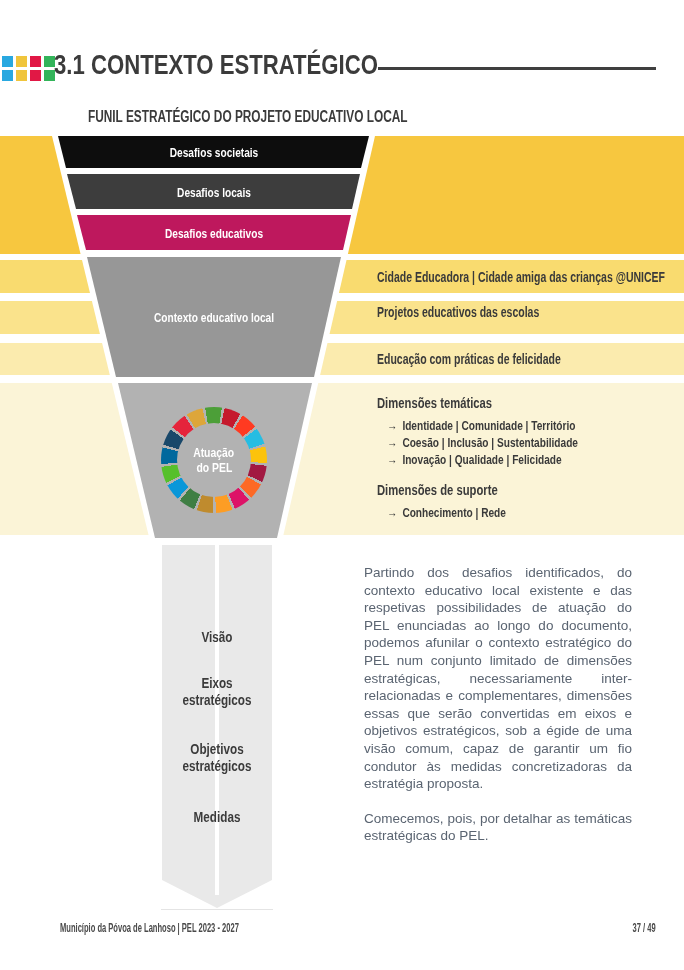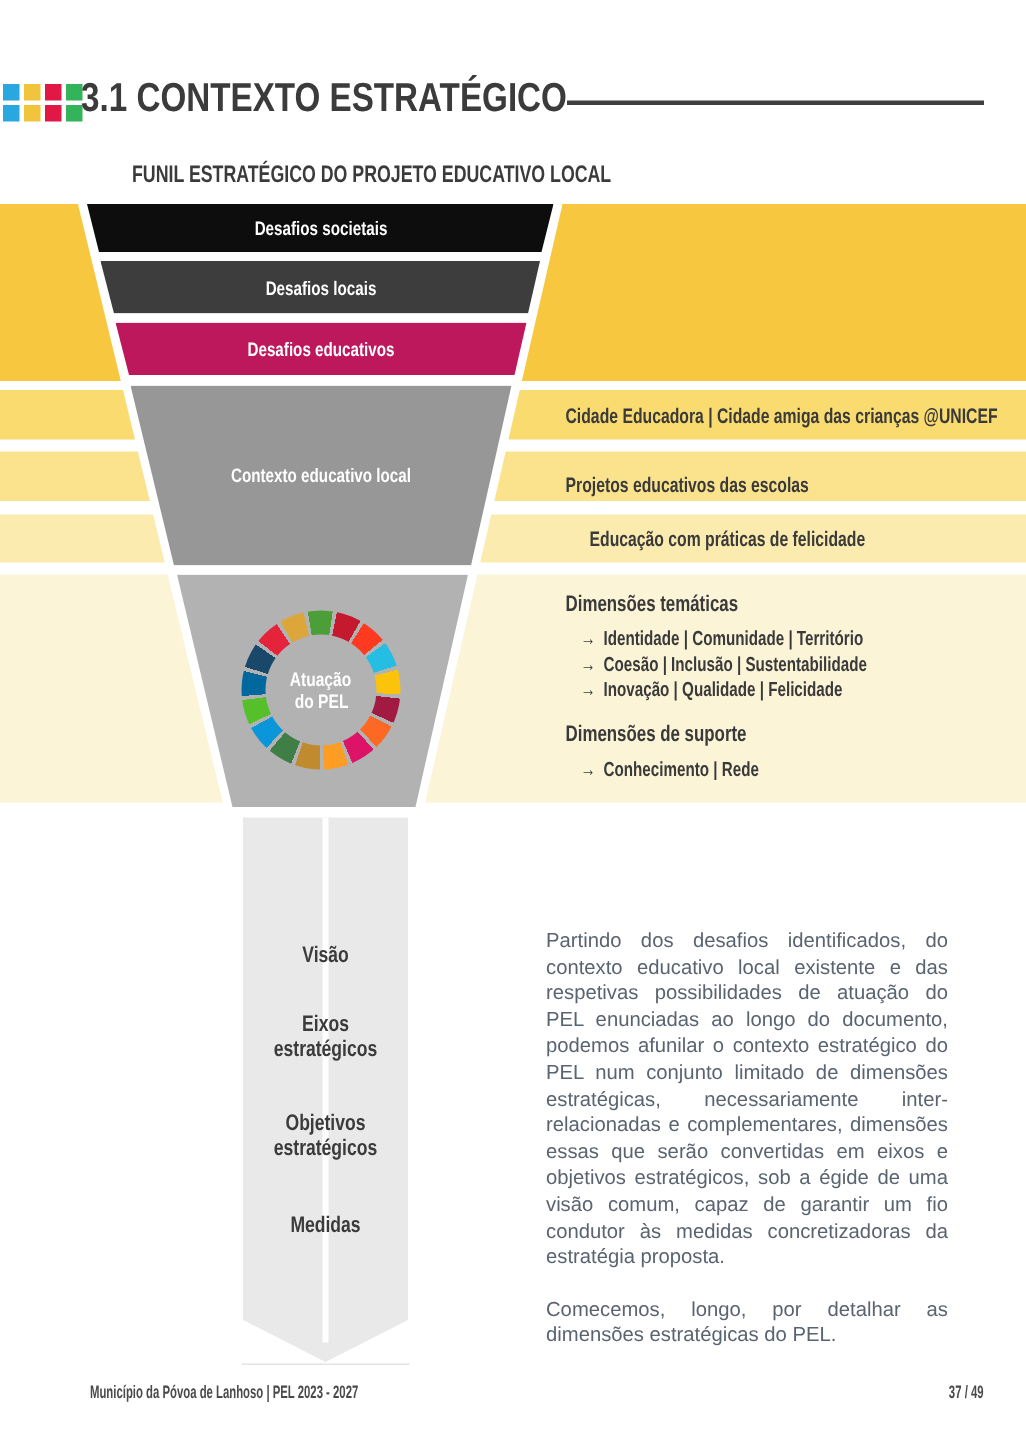--- a/index.html
+++ b/index.html
@@ -36,41 +36,41 @@
   .wheel{left:161px;top:407px;width:106px;height:106px;border-radius:50%;z-index:4;}
   .wheel-center{position:absolute;left:16px;top:16px;width:74px;height:74px;border-radius:50%;
     display:flex;flex-direction:column;align-items:center;justify-content:center;
     color:#fff;font-size:13px;font-weight:700;line-height:15px;}
   .wheel-center span{transform:scaleX(0.8);white-space:nowrap;}
   
   .annot{z-index:5;color:#3A3A3A;font-weight:700;}
   .question{left:378px;top:179px;font-size:14px;line-height:20px;}
   .band-label{left:377px;display:flex;align-items:center;font-size:14px;}
   .bl-1{top:260px;height:33px;}
-  .bl-2{top:306px;height:33px;}
-  .bl-3{top:343px;height:32px;margin-left:16px;}
+  .bl-2{top:295px;height:33px;}
+  .bl-3{top:343px;height:32px;}
   .dims{left:377px;top:394px;}
   .dims-h{font-size:15px;margin-bottom:6px;}
   .dim-item{display:flex;gap:7px;font-size:13.5px;line-height:17px;margin-left:10px;
             transform:scaleX(0.75);transform-origin:0 50%;white-space:nowrap;}
   .dims-h2{margin-top:13px;}
   
   .arrow-body{left:162px;top:545px;width:110px;height:335px;z-index:1;}
   .arrow-tip{left:162px;top:880px;width:110px;height:28px;z-index:1;
              clip-path:polygon(0 0,110px 0,55px 28px);}
   .arrow-line{left:215px;top:545px;width:4px;height:350px;background:#ffffff;z-index:2;}
   .tip-line{left:161px;top:909px;width:112px;height:1px;background:#E4E4E4;z-index:1;}
   .arrow-label{left:152px;width:130px;text-align:center;z-index:3;font-size:15px;line-height:17px;
                transform:scaleX(0.78);transform-origin:50% 0;color:#3B3B3B;font-weight:700;}
   .al-1{top:628px;}
   .al-2{top:674px;}
   .al-3{top:740px;}
   .al-4{top:808px;}
   
-  .body-copy{left:364px;top:618px;width:268px;font-size:13.5px;line-height:17.6px;
+  .body-copy{left:364px;top:564px;width:268px;font-size:13.5px;line-height:17.6px;
              text-align:justify;color:#5A6471;z-index:5;}
   .body-copy p{margin:0;}
   .body-copy p + p{margin-top:17px;}
   
   .footer{color:#4A4A4A;font-weight:700;font-size:12px;top:921px;}
   .footer-left{left:60px;transform:scaleX(0.63);transform-origin:0 50%;white-space:nowrap;}
   .footer-right{right:28px;transform:scaleX(0.63);transform-origin:100% 50%;white-space:nowrap;}
 </style>
 </head>
 <body>
@@ -154,19 +154,19 @@
   <div class="abs arrow-tip" style="background: rgb(233, 233, 233);"></div>
   <div class="abs arrow-line"></div>
   <div class="abs tip-line"></div>
   <div class="abs arrow-label al-1">Visão</div>
   <div class="abs arrow-label al-2">Eixos estratégicos</div>
   <div class="abs arrow-label al-3">Objetivos estratégicos</div>
   <div class="abs arrow-label al-4">Medidas</div>
 
   <div class="abs body-copy">
     <p>Partindo dos desafios identificados, do contexto educativo local existente e das respetivas possibilidades de atuação do PEL enunciadas ao longo do documento, podemos afunilar o contexto estratégico do PEL num conjunto limitado de dimensões estratégicas, necessariamente inter-relacionadas e complementares, dimensões essas que serão convertidas em eixos e objetivos estratégicos, sob a égide de uma visão comum, capaz de garantir um fio condutor às medidas concretizadoras da estratégia proposta.</p>
-    <p>Comecemos, longo, por detalhar as dimensões estratégicas do PEL.</p>
+    <p>Comecemos, pois, por detalhar as temáticas estratégicas do PEL.</p>
   </div>
 
   <div class="abs footer footer-left">Município da Póvoa de Lanhoso | PEL 2023 - 2027</div>
   <div class="abs footer footer-right">37 / 49</div>
 
 </div>
 
 </body></html>

